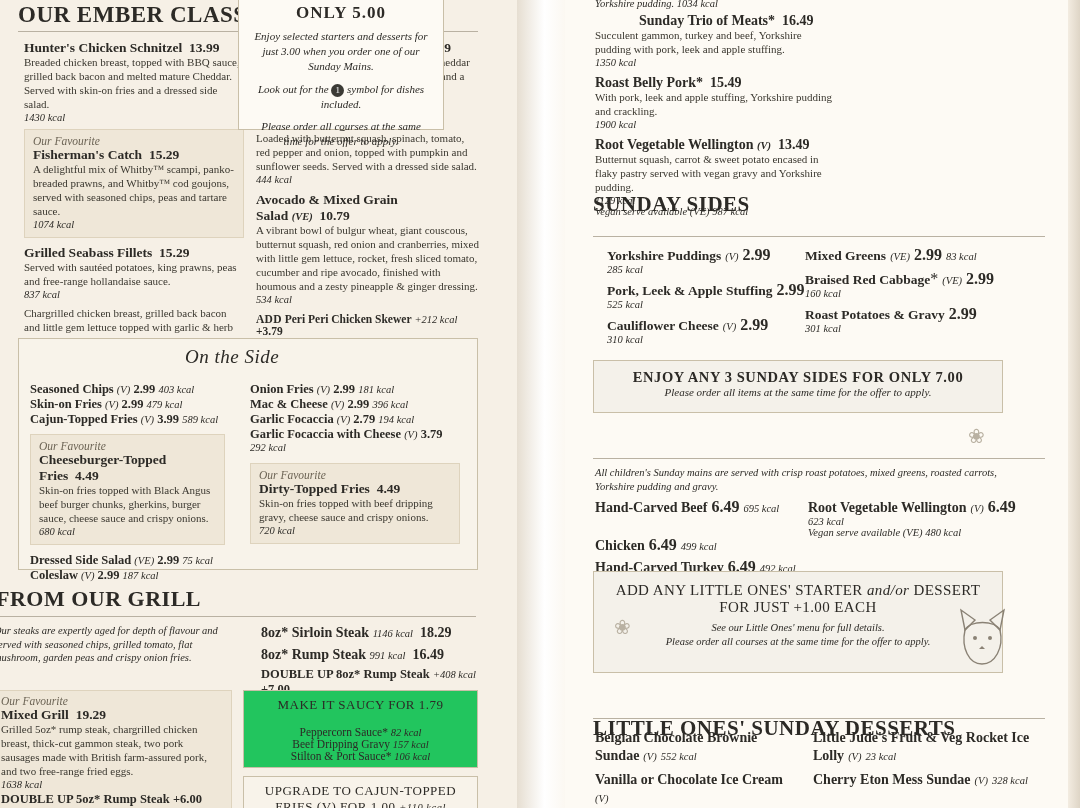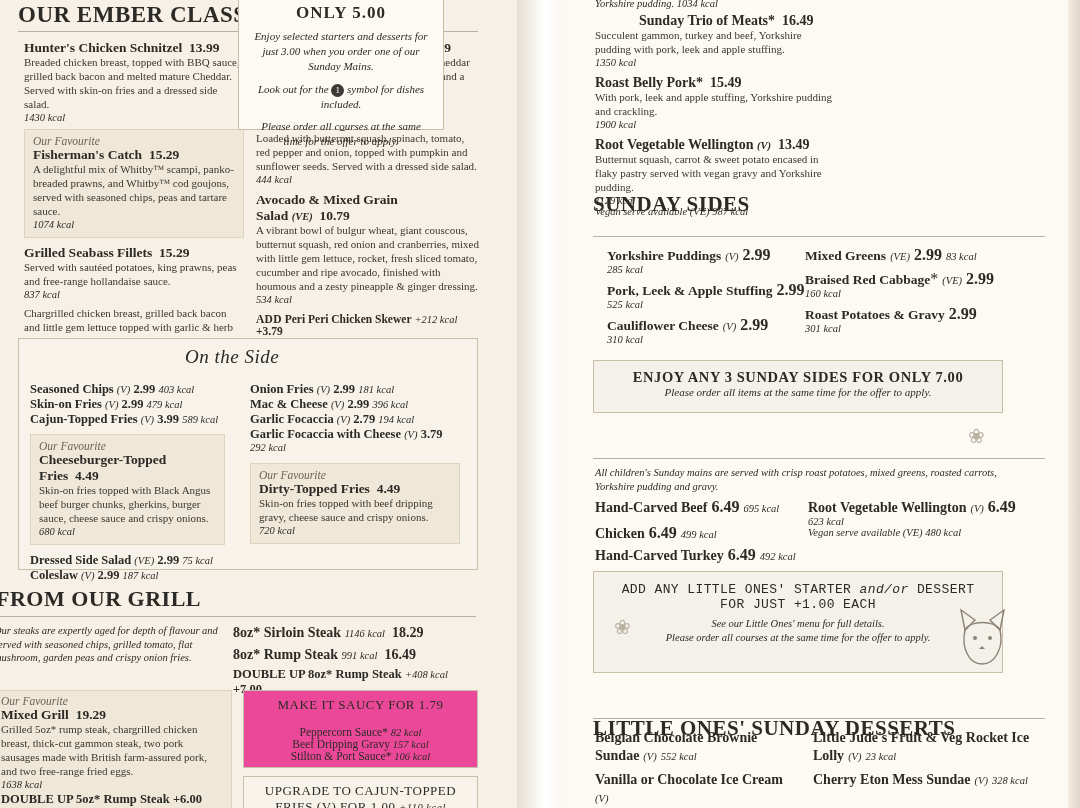--- a/index.html
+++ b/index.html
@@ -81,21 +81,21 @@
     font-size: 19px; font-style: italic; letter-spacing: 0.5px;
   }
   .side-line { font-size: 12.5px; }
   .side-line b { font-weight: bold; text-align: right; }
 
   .grill-head { position: absolute; left: -4px; top: 586px; font-size: 22px; letter-spacing: 1px; }
   .grill-rule { position: absolute; left: -4px; top: 616px; width: 480px; }
 
   .saucy-box {
     position: absolute; left: 243px; top: 690px; width: 235px; height: 78px;
-    border: 1.5px solid #c9bfa8; background: #ec4899;
+    border: 1.5px solid #c9bfa8; background: #22c55e;
     text-align: center;
   }
   .upgrade-box {
     position: absolute; left: 243px; top: 776px; width: 235px; height: 40px;
     border: 1.5px solid #c9bfa8; background: #f8f3ea; text-align:center;
   }
   .mixedgrill-box {
     position: absolute; left: -8px; top: 690px; width: 240px; height: 120px;
     background: #efe7d8; border: 1px solid #ded3bd; padding: 4px 8px;
   }
@@ -113,21 +113,21 @@
     position: absolute; left: 28px; top: 360px; width: 440px; height: 53px;
     border: 1.5px solid #c9bfa8; background: #f4f1ea; text-align: center;
   }
   .sides3-title { font-size: 14.5px; letter-spacing: 0.6px; padding-top: 8px; font-weight: bold; }
   .sides3-sub { font-size: 11px; font-style: italic; }
 
   .littleones-box {
     position: absolute; left: 28px; top: 571px; width: 440px; height: 100px;
     border: 1.5px solid #c9bfa8; background: #f4f1ea; text-align: center;
   }
-  .lo-title { font-size: 13px; letter-spacing: 0.4px; padding-top: 10px; font-family: Liberation Mono, monospace; }
+  .lo-title { font-size: 15px; letter-spacing: 0.4px; padding-top: 10px; }
   .lo-sub { font-size: 10.5px; font-style: italic; line-height: 1.35; }
 
   .v-tag { font-size: 10.5px; font-style: italic; }
   .price { font-weight: bold; }
   .add-line { font-size: 11.5px; }
   .add-word { font-weight: bold; letter-spacing: 0.3px; }
   .desc-ital { font-size: 10.5px; font-style: italic; line-height: 1.3; }
 
   .flower { font-size: 20px; color: #b9b1a2; }
 </style>
@@ -261,21 +261,21 @@
 
   <div class="mixedgrill-box">
     <div class="fav">Our Favourite</div>
     <div class="item-name"><span>Mixed Grill</span>&nbsp;&nbsp;<span class="price">19.29</span></div>
     <div class="item-desc">Grilled 5oz* rump steak, chargrilled chicken breast, thick-cut gammon steak, two pork sausages made with British farm-assured pork, and two free-range fried eggs.</div>
     <div class="kcal">1638 kcal</div>
     <div style="font-weight:bold; font-size:12.5px; margin-top:2px;"><span>DOUBLE UP 5oz* Rump Steak</span> <span>+6.00</span></div>
     <div class="kcal">+255 kcal</div>
   </div>
 
-  <div class="col" style="left:233px; top:625px; width:235px;">
+  <div class="col" style="left:261px; top:625px; width:235px;">
     <div class="item-name" style="font-size:14px;"><span>8oz* Sirloin Steak</span> <span class="kcal" style="font-weight:normal;">1146 kcal</span>&nbsp; <span>18.29</span></div>
     <div class="item-name" style="font-size:14px; margin-top:6px;"><span>8oz* Rump Steak</span> <span class="kcal" style="font-weight:normal;">991 kcal</span>&nbsp; <span>16.49</span></div>
     <div style="font-size:12.5px; font-weight:bold; margin-top:4px;"><span>DOUBLE UP</span> <span>8oz* Rump Steak</span> <span class="kcal" style="font-weight:normal;">+408 kcal</span> <span>+7.00</span></div>
   </div>
 
   <div class="saucy-box">
     <div style="font-size:13px; letter-spacing:0.5px; padding-top:6px;">MAKE IT SAUCY FOR 1.79</div>
     <div style="font-size:11.5px; margin-top:13px;"><span>Peppercorn Sauce</span><span>*</span> <span class="kcal">82 kcal</span></div>
     <div style="font-size:11.5px;"><span>Beef Dripping Gravy</span> <span class="kcal">157 kcal</span></div>
     <div style="font-size:11.5px;"><span>Stilton &amp; Port Sauce</span><span>*</span> <span class="kcal">106 kcal</span></div>
@@ -342,21 +342,21 @@
 
   <div class="flower" style="position:absolute; left:968px; top:424px;">❀</div>
   <div class="rrule" style="left:593px; top:458px; width:452px;"></div>
 
   <div class="col" style="left:595px; top:466px; width:420px;">
     <div class="desc-ital">All children's Sunday mains are served with crisp roast potatoes, mixed greens, roasted carrots, Yorkshire pudding and gravy.</div>
   </div>
 
   <div class="col" style="left:595px; top:498px; width:210px;">
     <div><span class="item-name" style="font-size:14px;">Hand-Carved Beef</span> <span class="price">6.49</span> <span class="kcal">695 kcal</span></div>
-    <div style="margin-top:8px;"><span class="item-name" style="font-size:14px;">Chicken</span> <span class="price">6.49</span> <span class="kcal">499 kcal</span></div>
+    <div style="margin-top:20px;"><span class="item-name" style="font-size:14px;">Chicken</span> <span class="price">6.49</span> <span class="kcal">499 kcal</span></div>
     <div style="margin-top:4px;"><span class="item-name" style="font-size:14px;">Hand-Carved Turkey</span> <span class="price">6.49</span> <span class="kcal">492 kcal</span></div>
   </div>
 
   <div class="col" style="left:808px; top:498px; width:230px;">
     <div><span class="item-name" style="font-size:14px;">Root Vegetable Wellington</span> <span class="v-tag">(V)</span> <span class="price">6.49</span>
       <div class="kcal">623 kcal</div>
       <div class="kcal">Vegan serve available (VE) 480 kcal</div>
     </div>
   </div>
 

